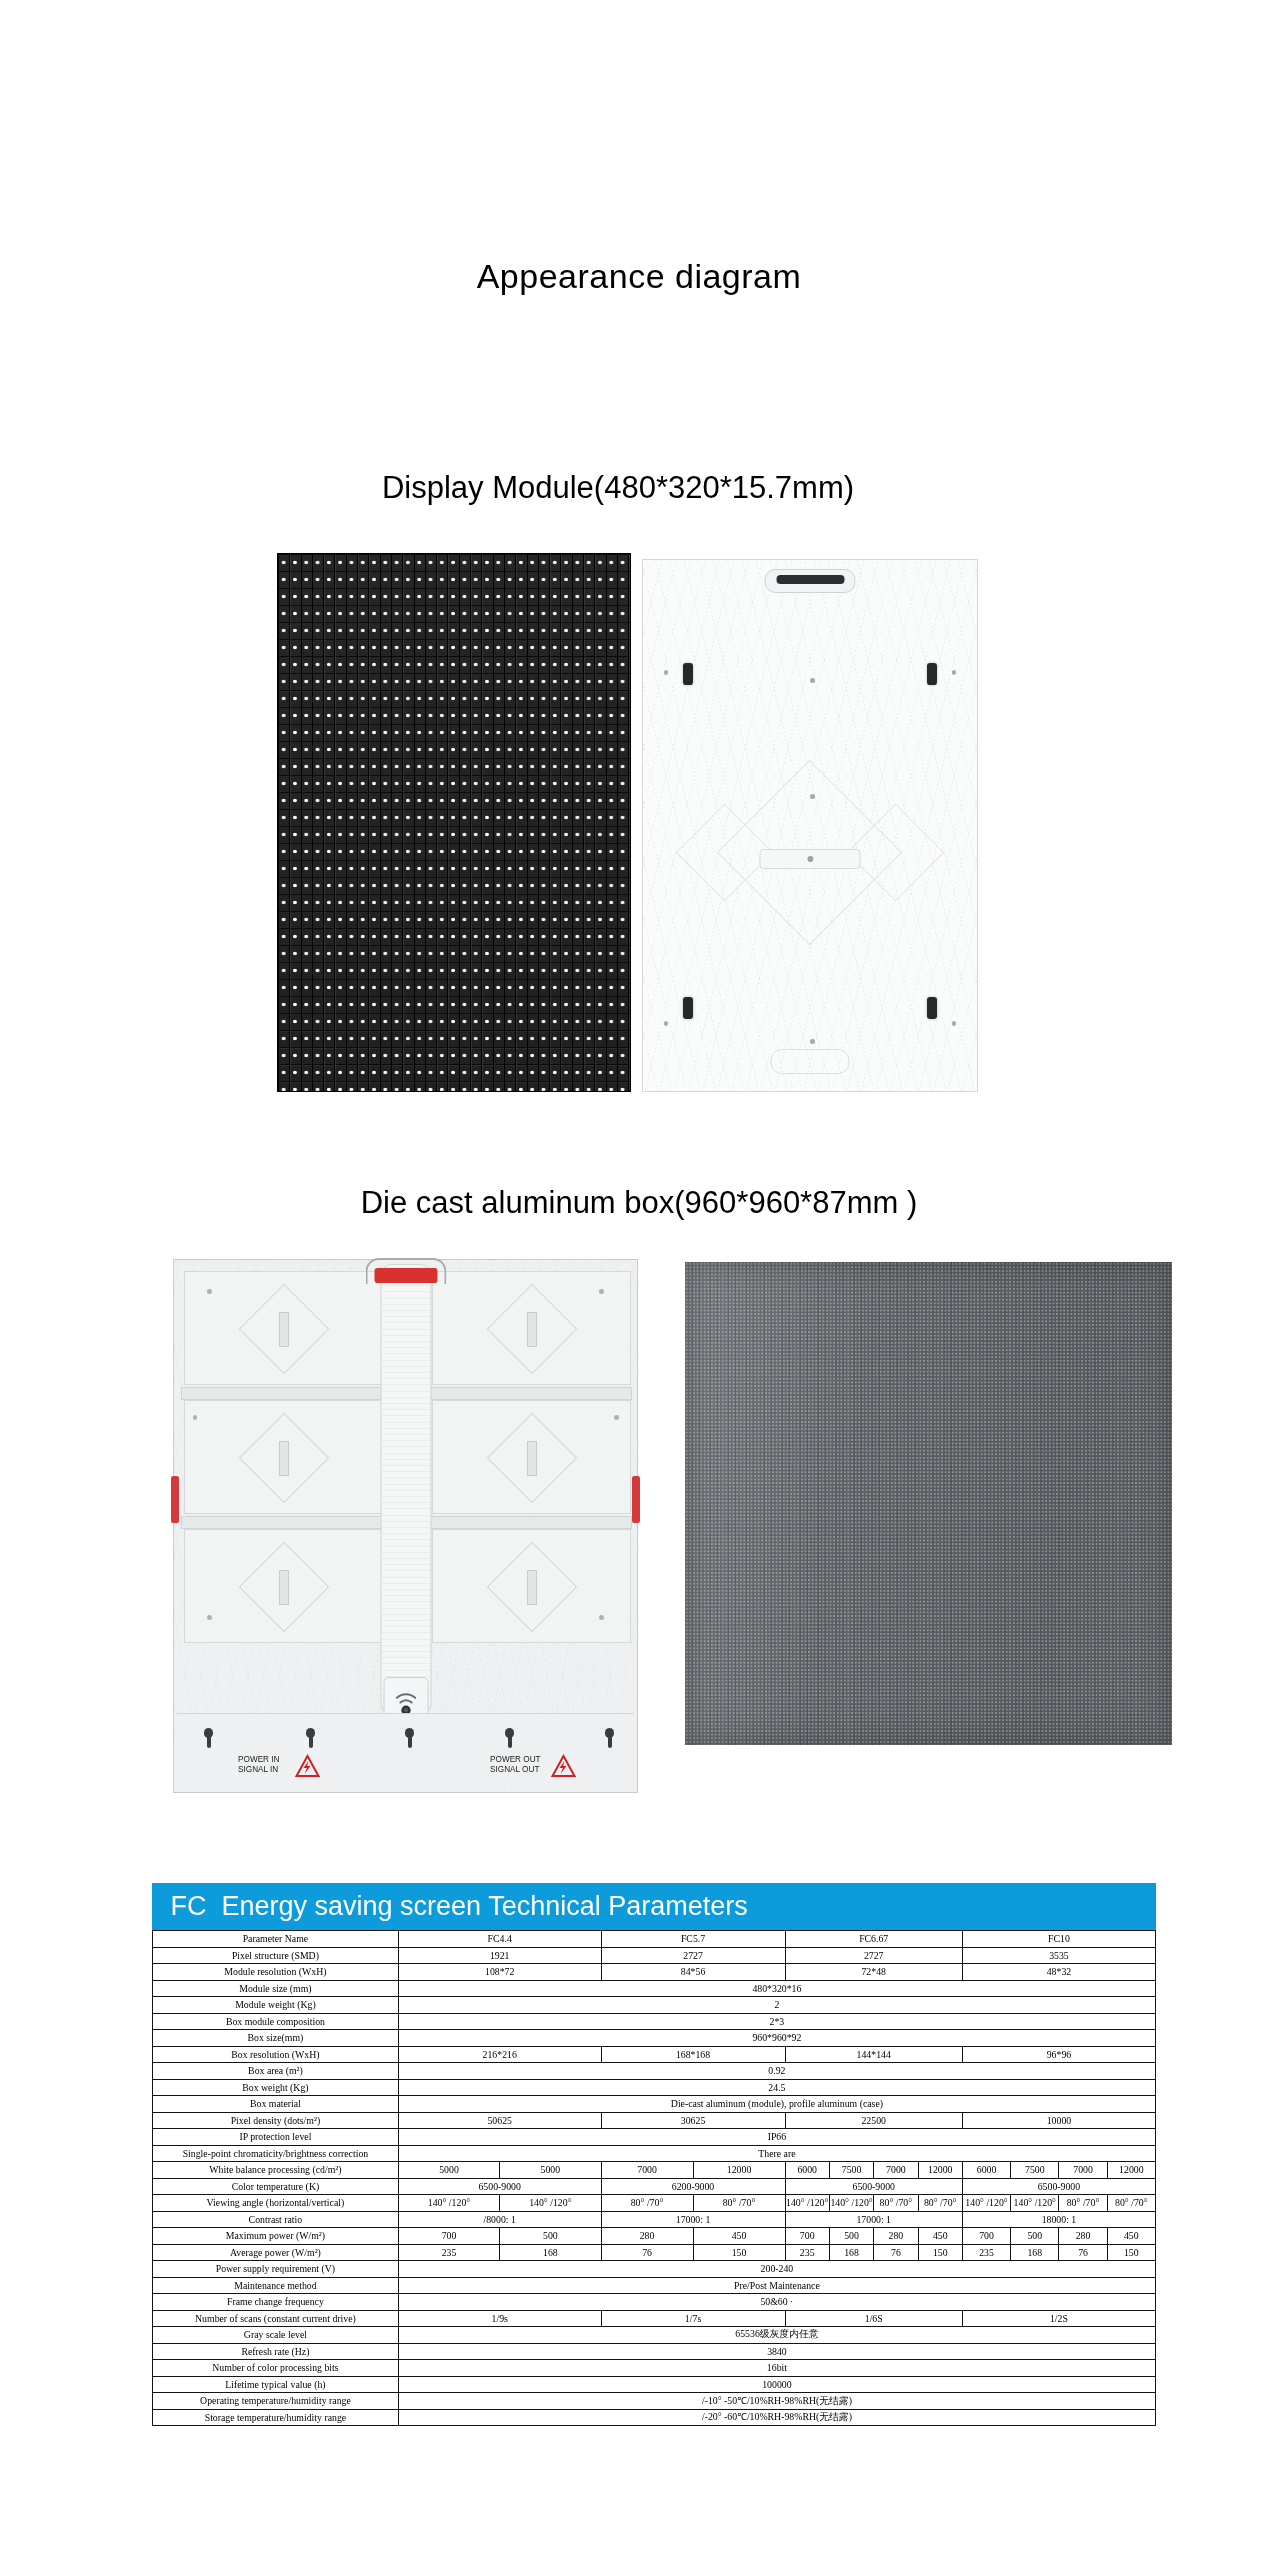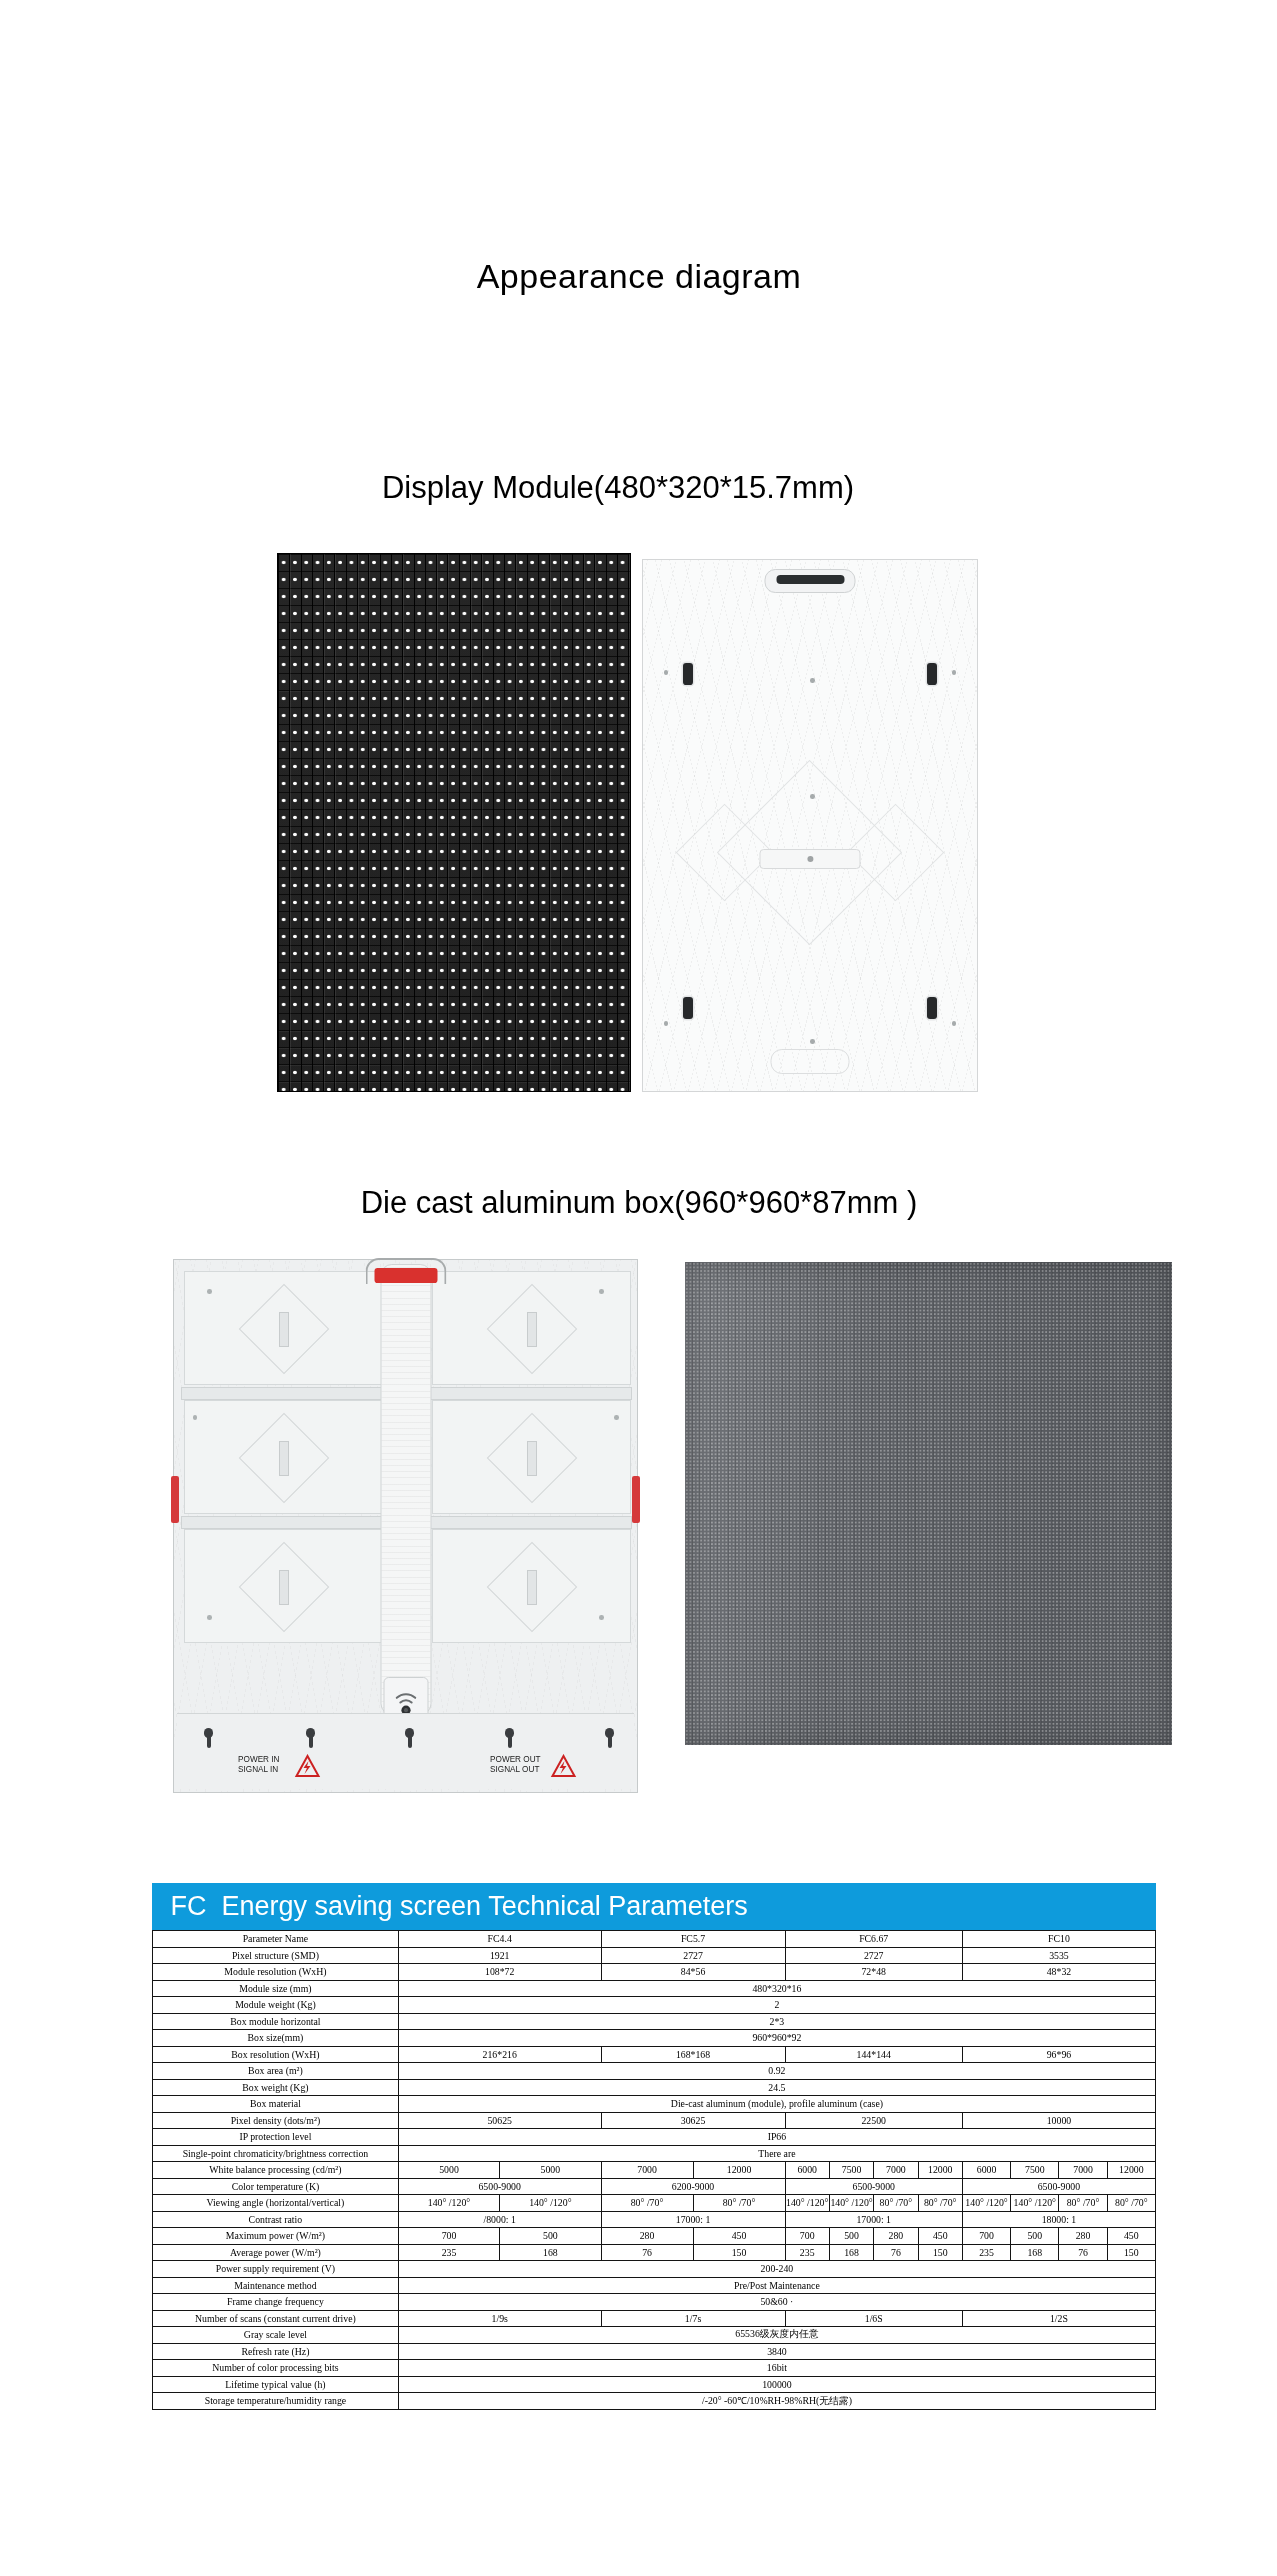--- a/index.html
+++ b/index.html
@@ -256,21 +256,21 @@
           </tr>
           <tr>
             <td>Module size (mm)</td>
             <td colspan="12">480*320*16</td>
           </tr>
           <tr>
             <td>Module weight (Kg)</td>
             <td colspan="12">2</td>
           </tr>
           <tr>
-            <td>Box module horizontal</td>
+            <td>Box module composition</td>
             <td colspan="12">2*3</td>
           </tr>
           <tr>
             <td>Box size(mm)</td>
             <td colspan="12">960*960*92</td>
           </tr>
           <tr>
             <td>Box resolution (WxH)</td>
             <td colspan="2">216*216</td>
             <td colspan="2">168*168</td>
@@ -407,20 +407,24 @@
           </tr>
           <tr>
             <td>Number of color processing bits</td>
             <td colspan="12">16bit</td>
           </tr>
           <tr>
             <td>Lifetime typical value (h)</td>
             <td colspan="12">100000</td>
           </tr>
           <tr>
+            <td>Operating temperature/humidity range</td>
+            <td colspan="12">/-10° -50℃/10%RH-98%RH(无结露)</td>
+          </tr>
+          <tr>
             <td>Storage temperature/humidity range</td>
             <td colspan="12">/-20° -60℃/10%RH-98%RH(无结露)</td>
           </tr>
         </tbody>
     </table>
   </div>
 
 </div>
 
 

